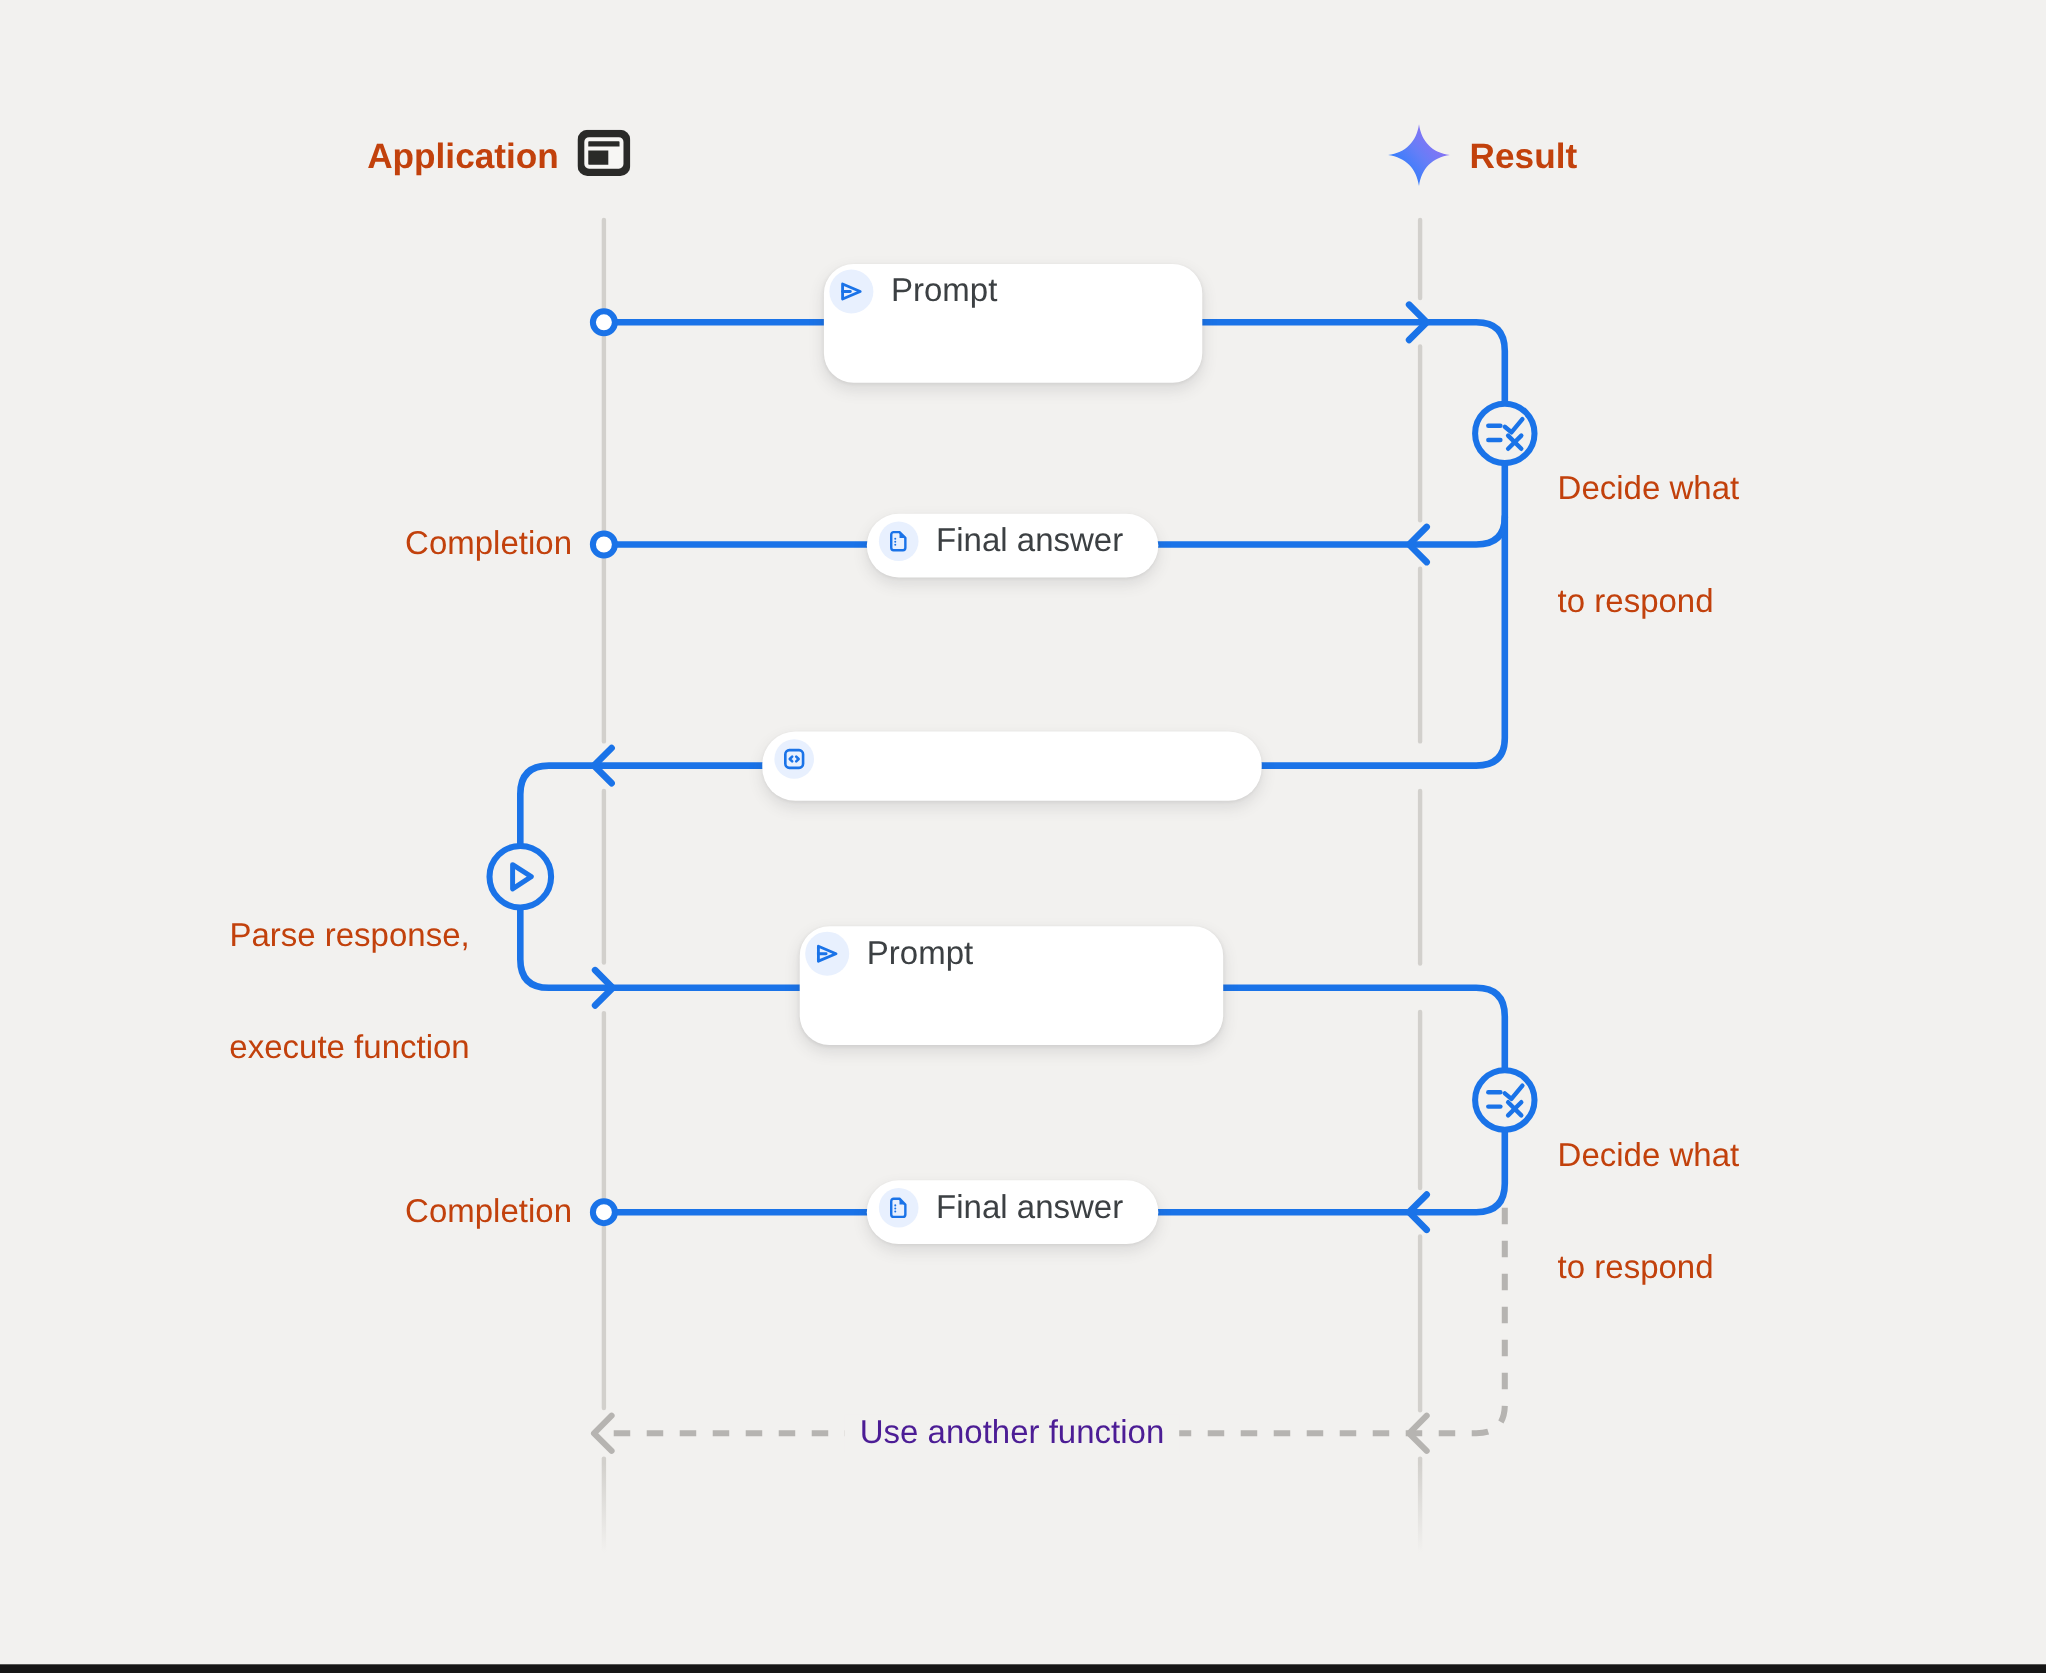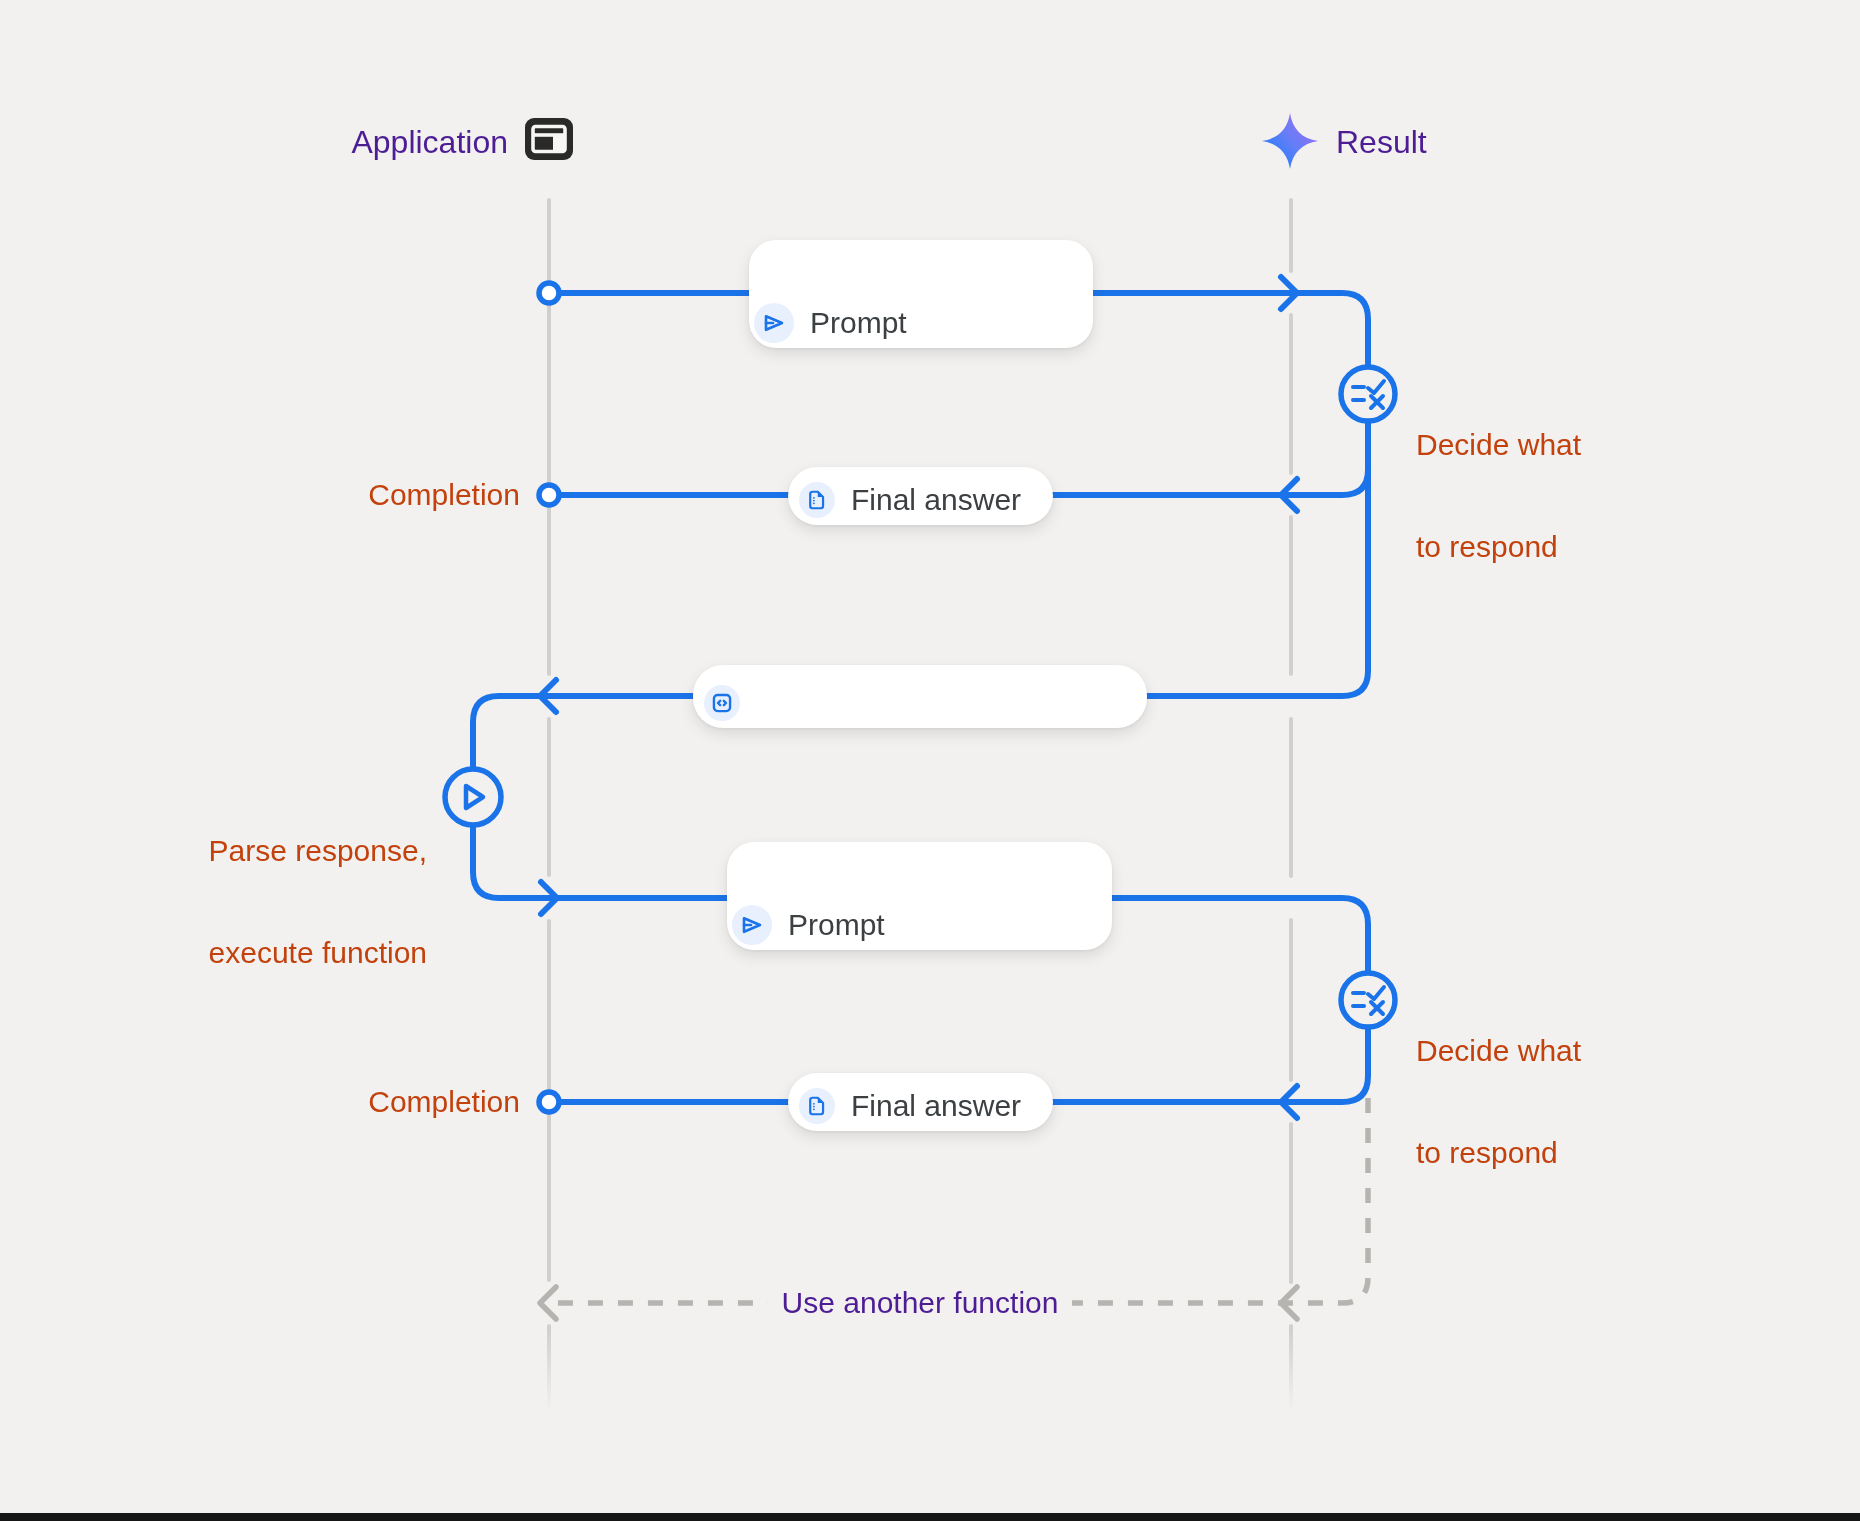--- a/index.html
+++ b/index.html
@@ -1,25 +1,25 @@
 <!DOCTYPE html>
 <html><head>
 <meta charset="utf-8">
 <style>
   html,body{margin:0;padding:0;background:#f2f1ef;}
   #canvas{position:relative;width:1860px;height:1521px;background:#f2f1ef;overflow:hidden;
           font-family:"Liberation Sans", sans-serif;}
   svg{display:block;}
   .abs{position:absolute;}
   
-  .lane-title{font-size:32px;font-weight:400;color:#4c1d95;line-height:36px;white-space:pre;}
+  .lane-title{font-size:32px;font-weight:700;color:#c2410c;line-height:36px;white-space:pre;}
   
   .card{position:absolute;background:#ffffff;border-radius:30px;
         box-shadow:0 6px 14px rgba(60,64,67,.13), 0 1px 3px rgba(60,64,67,.08);
-        display:flex;flex-direction:column;justify-content:flex-end;z-index:3;}
+        display:flex;flex-direction:column;justify-content:space-between;z-index:3;}
   .card.two{border-radius:27px;}
   .crow{display:flex;align-items:center;height:50px;}
   .icirc{flex:0 0 auto;border-radius:50%;background:#e8f0fe;display:flex;align-items:center;justify-content:center;}
   .icirc.big{width:40px;height:40px;margin-left:5px;margin-right:16px;}
   .icirc.sml{width:36px;height:36px;margin-left:11px;margin-right:16px;}
   .clabel{font-size:30px;color:#3c4043;white-space:pre;line-height:36px;}
   
   .blue-label{position:absolute;color:#c2410c;font-size:30px;font-weight:500;line-height:34px;white-space:pre;z-index:2;}
   .dark-label{position:absolute;color:#4c1d95;font-size:30px;font-weight:500;line-height:34px;white-space:pre;z-index:3;}
   .r{text-align:right;}

